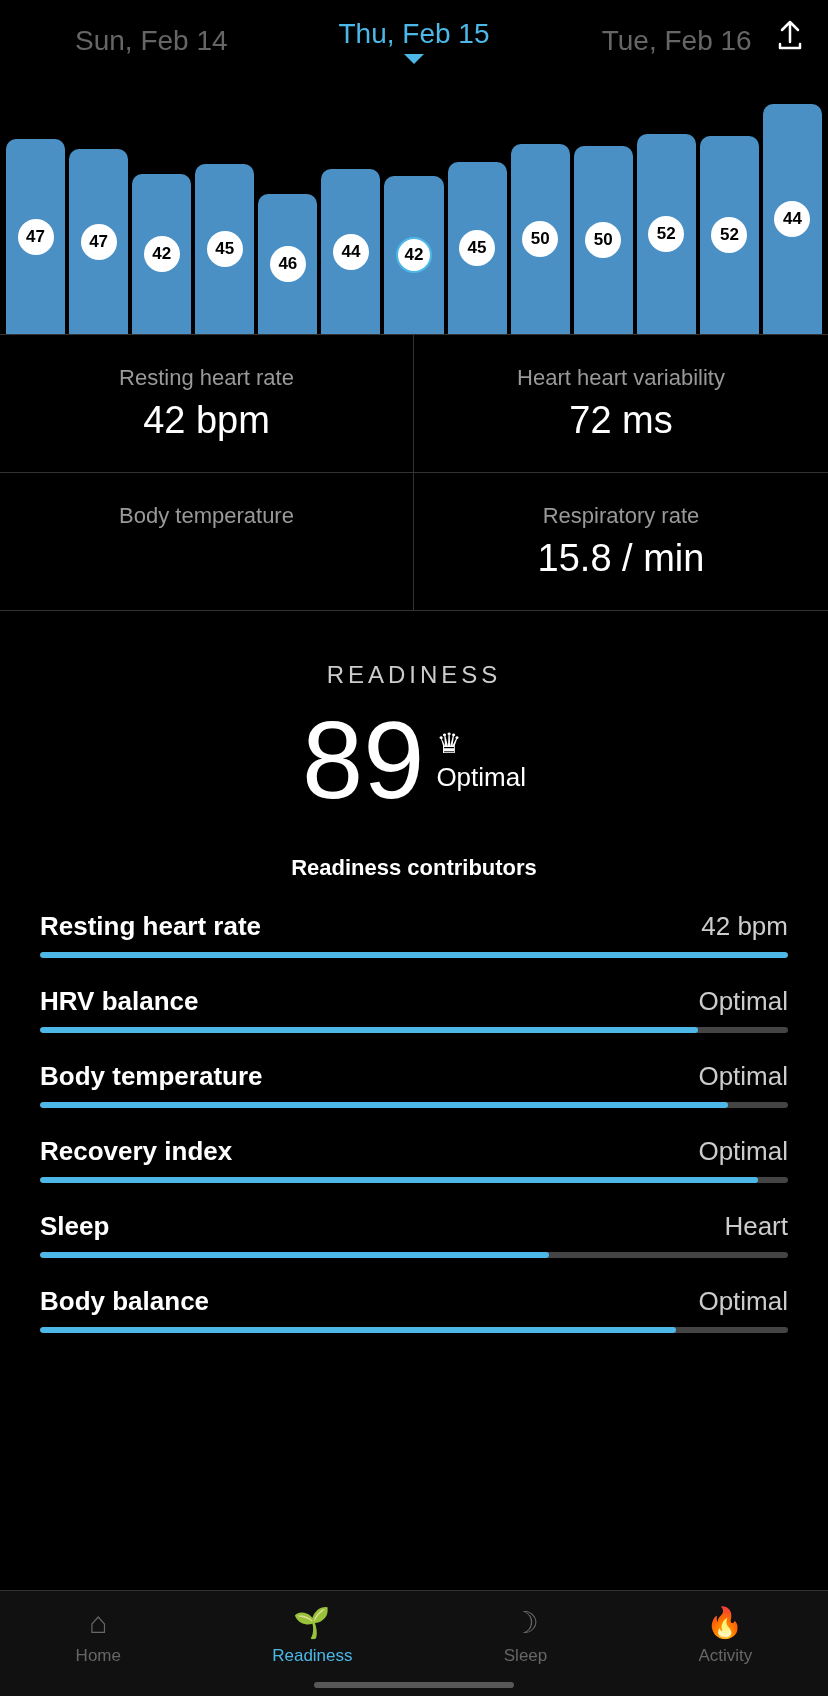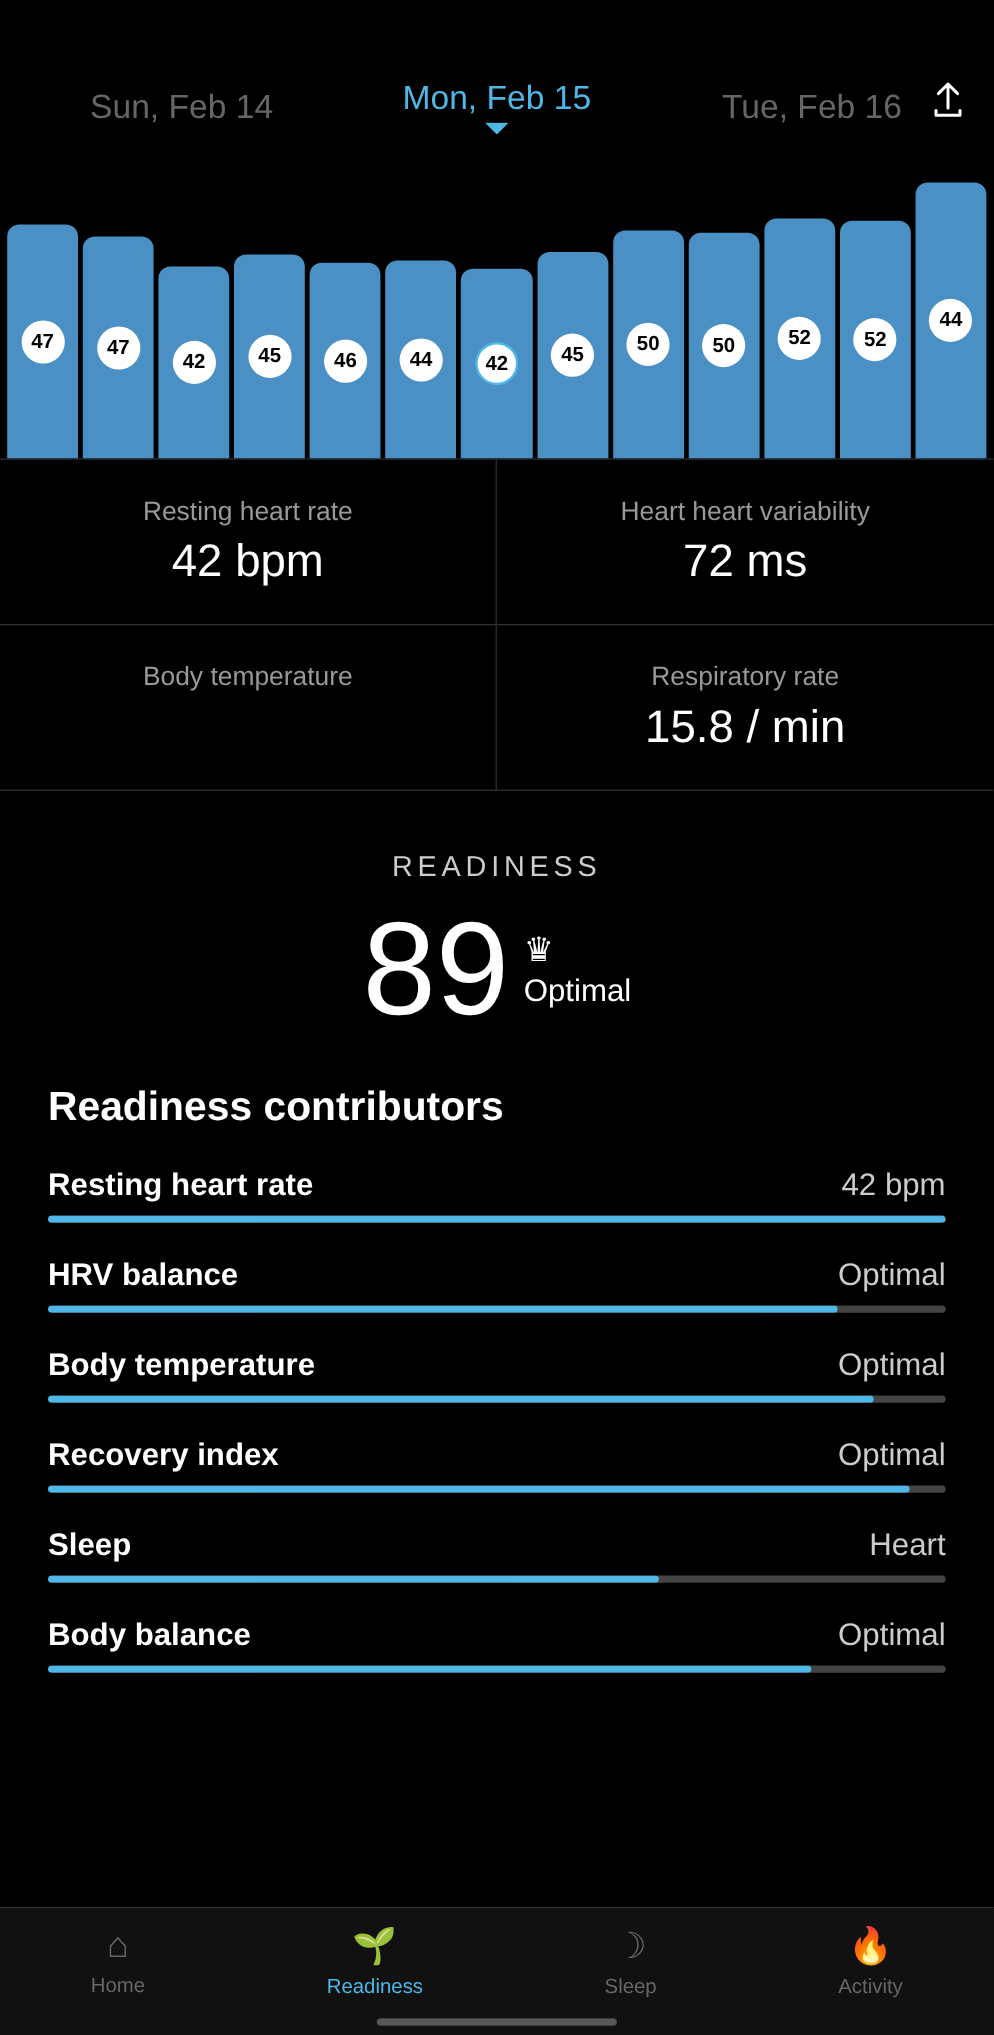--- a/index.html
+++ b/index.html
@@ -13,21 +13,20 @@
       overflow-x: hidden;
     }
 
     
     .date-nav {
       display: flex;
       align-items: center;
       justify-content: space-between;
       padding: 18px 20px 10px;
       position: relative;
-      margin-top: 48px;
     }
     .date-item {
       font-size: 28px;
       color: #666;
       flex: 1;
       text-align: center;
     }
     .date-item.active {
       color: #4db8e8;
       font-weight: 500;
@@ -158,24 +157,24 @@
     .readiness-optimal-text {
       font-size: 26px;
       color: #fff;
     }
 
     
     .contributors-section {
       padding: 20px 40px 30px;
     }
     .contributors-title {
-      font-size: 34px;
+      font-size: 22px;
       font-weight: 600;
       color: #fff;
-      text-align: left;
+      text-align: center;
       margin-bottom: 30px;
     }
     .contributor-row {
       margin-bottom: 28px;
     }
     .contributor-header {
       display: flex;
       justify-content: space-between;
       align-items: center;
       margin-bottom: 10px;
@@ -249,21 +248,21 @@
       background: #fff;
       border-radius: 3px;
       opacity: 0.3;
     }
   </style>
 </head>
 <body>
 
 <div class="date-nav">
   <div class="date-item">Sun, Feb 14</div>
-  <div class="date-item active">Mon, Feb 15</div>
+  <div class="date-item active">Thu, Feb 15</div>
   <div class="date-item">Tue, Feb 16</div>
   <button class="share-btn">
     <svg width="36" height="36" viewBox="0 0 36 36" fill="none" xmlns="http://www.w3.org/2000/svg">
       <path d="M18 4 L18 24 M10 12 L18 4 L26 12 M8 26 L8 30 L28 30 L28 26" stroke="white" stroke-width="2.5" stroke-linecap="round" stroke-linejoin="round"></path>
     </svg>
   </button>
 </div>
 
 <div class="chart-area" id="chart-area">
 <div class="bar-wrapper">
@@ -280,21 +279,21 @@
       <div class="bar" style="height: 160px;">
         <div class="bar-label">42</div>
       </div>
     </div>
     <div class="bar-wrapper">
       <div class="bar" style="height: 170px;">
         <div class="bar-label">45</div>
       </div>
     </div>
     <div class="bar-wrapper">
-      <div class="bar" style="height: 163px;">
+      <div class="bar" style="height: 140px;">
         <div class="bar-label">46</div>
       </div>
     </div>
     <div class="bar-wrapper">
       <div class="bar" style="height: 165px;">
         <div class="bar-label">44</div>
       </div>
     </div>
     <div class="bar-wrapper">
       <div class="bar" style="height: 158px;">

